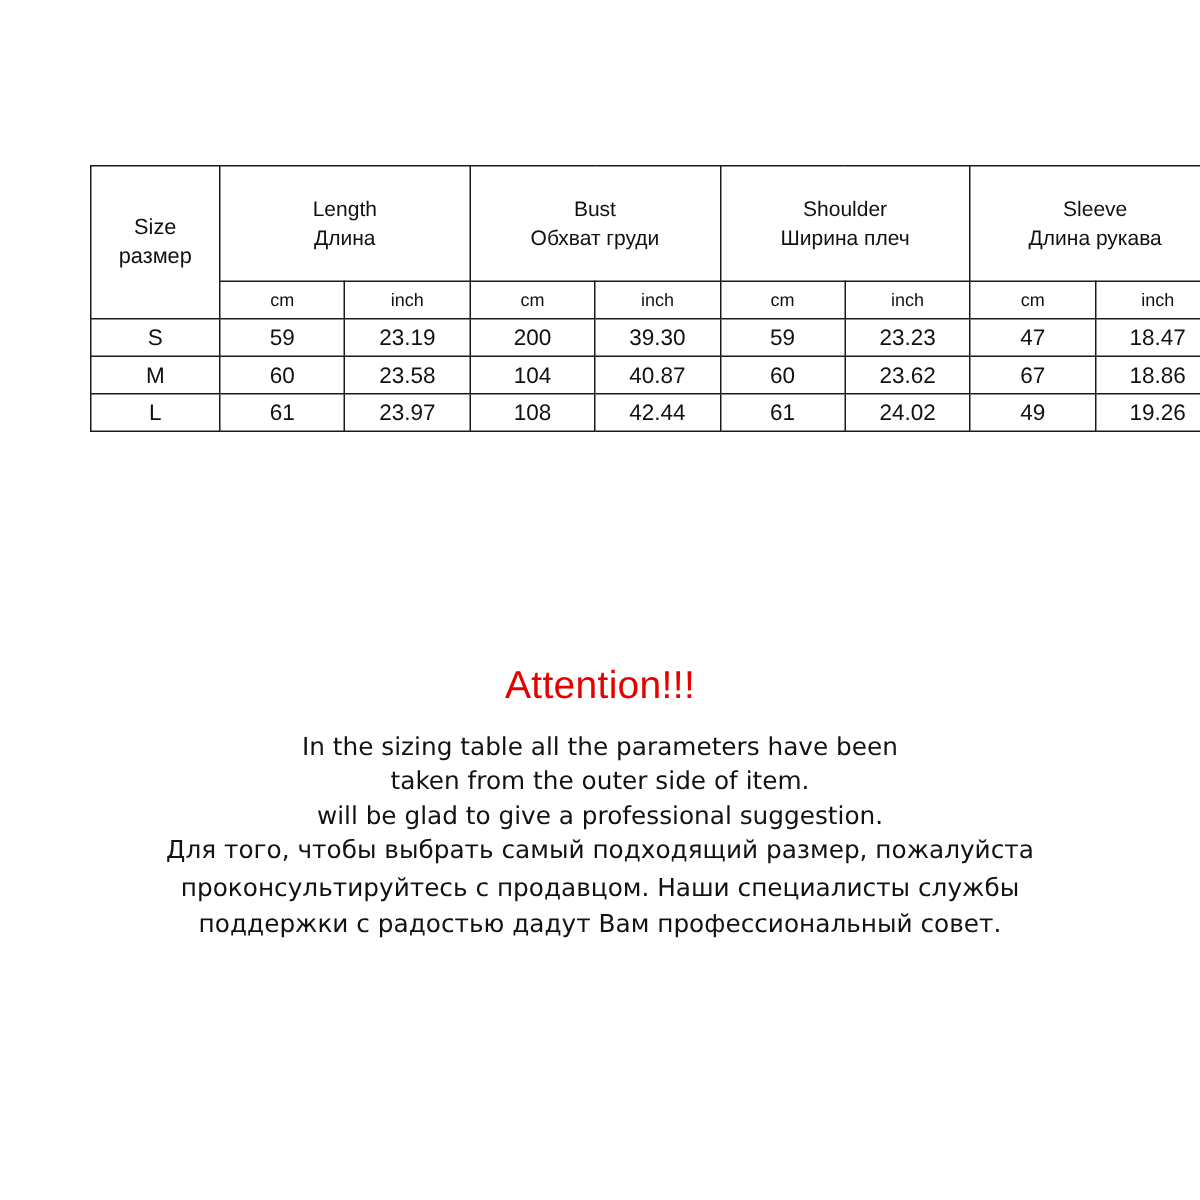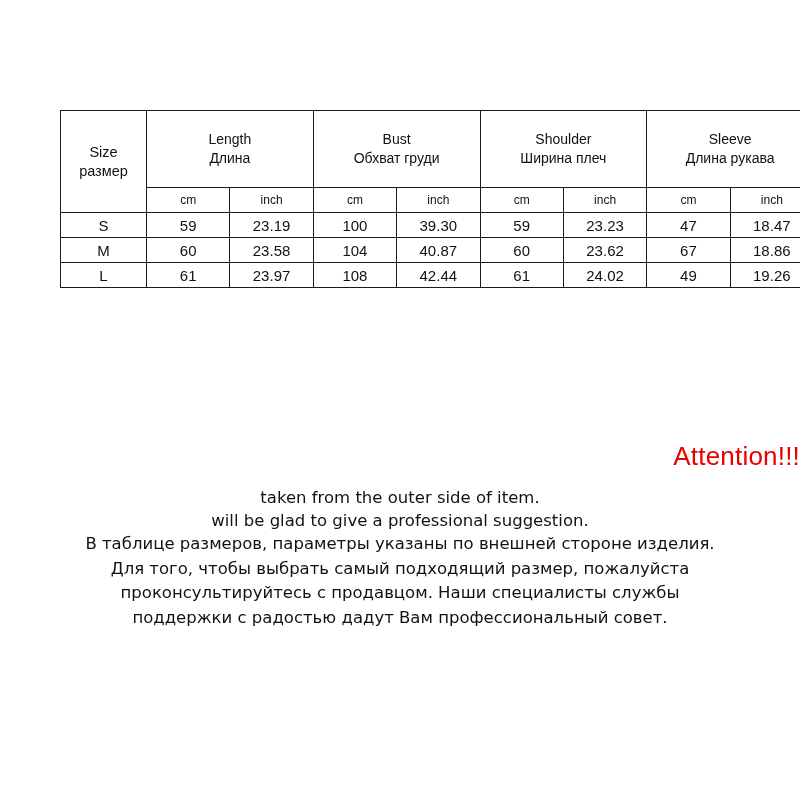--- a/index.html
+++ b/index.html
@@ -76,21 +76,20 @@
     text-align: center;
   }
   .attention-en {
     font-family: "Liberation Sans", sans-serif;
     font-size: 26px;
     font-weight: normal;
     color: #e60000;
     line-height: 32px;
     margin: 0 0 14px 0;
     letter-spacing: 0.2px;
-    text-align: right;
   }
   .para-en {
     font-family: "DejaVu Sans", sans-serif;
     font-size: 16.5px;
     line-height: 23px;
     color: #121212;
     margin: 0;
     padding: 0 36px;
   }
   .para-en .ln { display: block; white-space: nowrap; }
@@ -153,21 +152,21 @@
         <td class="col-unit hdr-unit">cm</td>
         <td class="col-unit hdr-unit">inch</td>
         <td class="col-unit hdr-unit">cm</td>
         <td class="col-unit hdr-unit">inch</td>
       </tr>
 
       <tr class="data-row">
         <td>S</td>
         <td>59</td>
         <td>23.19</td>
-        <td>100</td>
+        <td>200</td>
         <td>39.30</td>
         <td>59</td>
         <td>23.23</td>
         <td>47</td>
         <td>18.47</td>
       </tr>
 
       <tr class="data-row">
         <td>M</td>
         <td>60</td>
@@ -193,25 +192,25 @@
       </tr>
     </tbody>
   </table>
 </div>
 
 <div class="notice">
 
   <div class="attention-en">Attention!!!</div>
 
   <div class="para-en">
+    <span class="ln">In the sizing table all the parameters have been</span>
     <span class="ln">taken from the outer side of item.</span>
     <span class="ln">will be glad to give a professional suggestion.</span>
   </div>
 
 
   <div class="para-ru">
-    <span class="ln">В таблице размеров, параметры указаны по внешней стороне изделия.</span>
     <span class="ln">Для того, чтобы выбрать самый подходящий размер, пожалуйста</span>
     <span class="ln">проконсультируйтесь с продавцом. Наши специалисты службы</span>
     <span class="ln">поддержки с радостью дадут Вам профессиональный совет.</span>
   </div>
 
 </div>
 
 </body></html>

